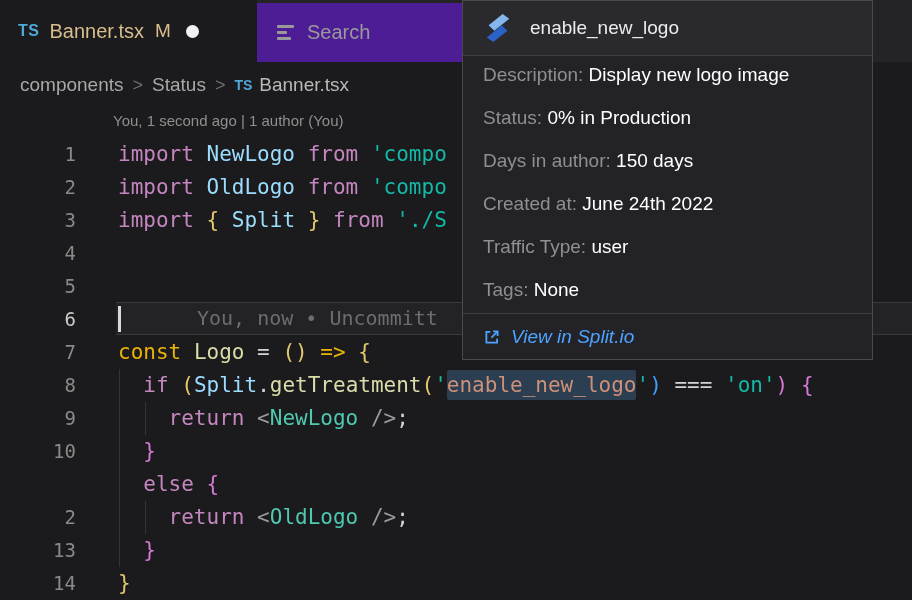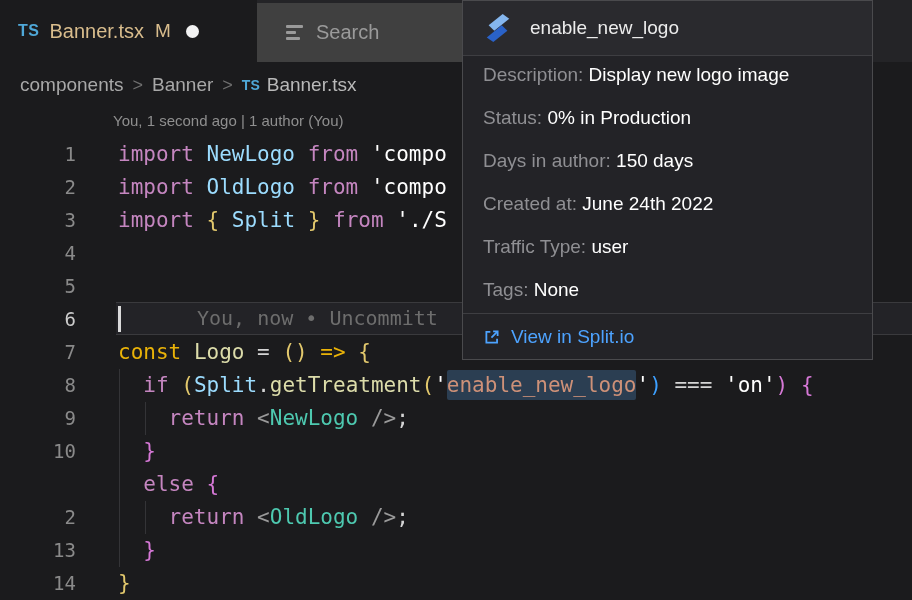--- a/index.html
+++ b/index.html
@@ -12,22 +12,22 @@
   .tabbar{ position:absolute; left:0; top:0; width:912px; height:62px; background:#242427; }
   .tab-active{
     position:absolute; left:0; top:0; width:257px; height:62px; background:#1b1b1d;
     display:flex; align-items:center; padding-left:18px;
   }
   .ts-icon{ color:#4fa8d8; font-weight:700; font-size:16px; letter-spacing:.5px; }
   .tab-label{ color:#d9bd8d; font-size:20px; margin-left:10px; }
   .git-badge{ color:#d9bd8d; font-size:19px; margin-left:11px; }
   .mod-dot{ width:13px; height:13px; border-radius:50%; background:#f2f2f2; margin-left:15px; }
   .tab-search{
-    position:absolute; left:257px; top:3px; width:205px; height:59px; background:#404040;
-    display:flex; align-items:center; padding-left:29px;
+    position:absolute; left:257px; top:3px; width:205px; height:59px; background:#4c1d95;
+    display:flex; align-items:center; padding-left:20px;
   }
   .search-icon{ display:flex; flex-direction:column; gap:3px; margin-right:13px; }
   .search-icon i{ display:block; height:3px; background:#9a9a9a; border-radius:1px; }
   .search-icon i:nth-child(1){ width:17px; }
   .search-icon i:nth-child(2){ width:10px; }
   .search-icon i:nth-child(3){ width:14px; }
   .tab-search span{ color:#9a9a9a; font-size:20px; }
   
   .breadcrumb{
     position:absolute; left:20px; top:74px; display:flex; align-items:center;
@@ -43,21 +43,21 @@
     position:absolute; left:0; width:912px; height:33px; line-height:33px;
     font-family:"DejaVu Sans Mono", monospace; font-size:21px; white-space:pre;
   }
   .gutter{
     position:absolute; left:0; top:0; width:76px; text-align:right;
     color:#8a8a8a; font-size:19px;
   }
   .gutter.active{ color:#cccccc; }
   .code-text{ position:absolute; left:118px; top:0; color:#d4d4d4; }
   .tk-kw{color:#c586c0} .tk-kc{color:#eab308} .tk-var{color:#9cdcfe}
-  .tk-fn{color:#dcdcaa} .tk-str{color:#ffffff} .tk-b1{color:#e3c96d}
+  .tk-fn{color:#dcdcaa} .tk-str{color:#14b8a6} .tk-b1{color:#e3c96d}
   .tk-b2{color:#d678d6} .tk-b3{color:#3da0ff}
   .tk-tag{color:#4ec9b0} .tk-ang{color:#9a9a9a}
   .tk-hl{ color:#ce9178; background:#2b3e52; border-radius:2px; padding:3px 0; }
   .indent-guide{ position:absolute; width:1px; background:#343437; }
   .line-highlight{
     position:absolute; left:116px; right:0; top:302px; height:33px;
     background:#232327; border-top:1px solid #3a3a3d; border-bottom:1px solid #3a3a3d;
   }
   .cursor{ position:absolute; left:118px; top:306px; width:3px; height:26px; background:#dadada; }
   .ghost{
@@ -74,21 +74,21 @@
     display:flex; align-items:center; padding-left:20px;
   }
   .tt-logo{ width:30px; height:30px; margin-right:17px; }
   .tt-title{ color:#ececec; font-size:19px; }
   .tt-body{ padding:8px 20px 0 20px; }
   .tt-row{ height:43px; display:flex; align-items:flex-start; font-size:19px; white-space:pre; }
   .tt-label{ color:#8f8f93; }
   .tt-value{ color:#ffffff; }
   .tt-footer{
     position:absolute; left:0; right:0; bottom:0; height:46px;
-    border-top:1px solid #3e3e42; display:flex; align-items:center; padding-left:20px;
+    border-top:1px solid #3e3e42; display:flex; align-items:center; padding-left:20px;font-style:italic;
   }
   .tt-link{ display:flex; align-items:center; gap:10px; color:#4da3ff; font-size:19px; cursor:pointer; }
   .ext-icon{ width:18px; height:18px; }
 </style>
 </head>
 <body>
 
 <div id="stage">
 
   <div class="tabbar">
@@ -104,21 +104,21 @@
           <i></i>
           <i></i>
         </span>
       <span>Search</span>
     </div>
   </div>
 
   <div class="breadcrumb">
     <span>components</span>
     <span class="crumb-sep">&gt;</span>
-    <span>Banner</span>
+    <span>Status</span>
     <span class="crumb-sep">&gt;</span>
     <span class="ts-mini">TS</span>
     <span class="crumb-last">Banner.tsx</span>
   </div>
 
   <div class="codelens">You, 1 second ago | 1 author (You)</div>
 
   <div class="line-highlight"></div>
   <div class="cursor"></div>
   <div class="ghost">You, now • Uncommitt</div>

